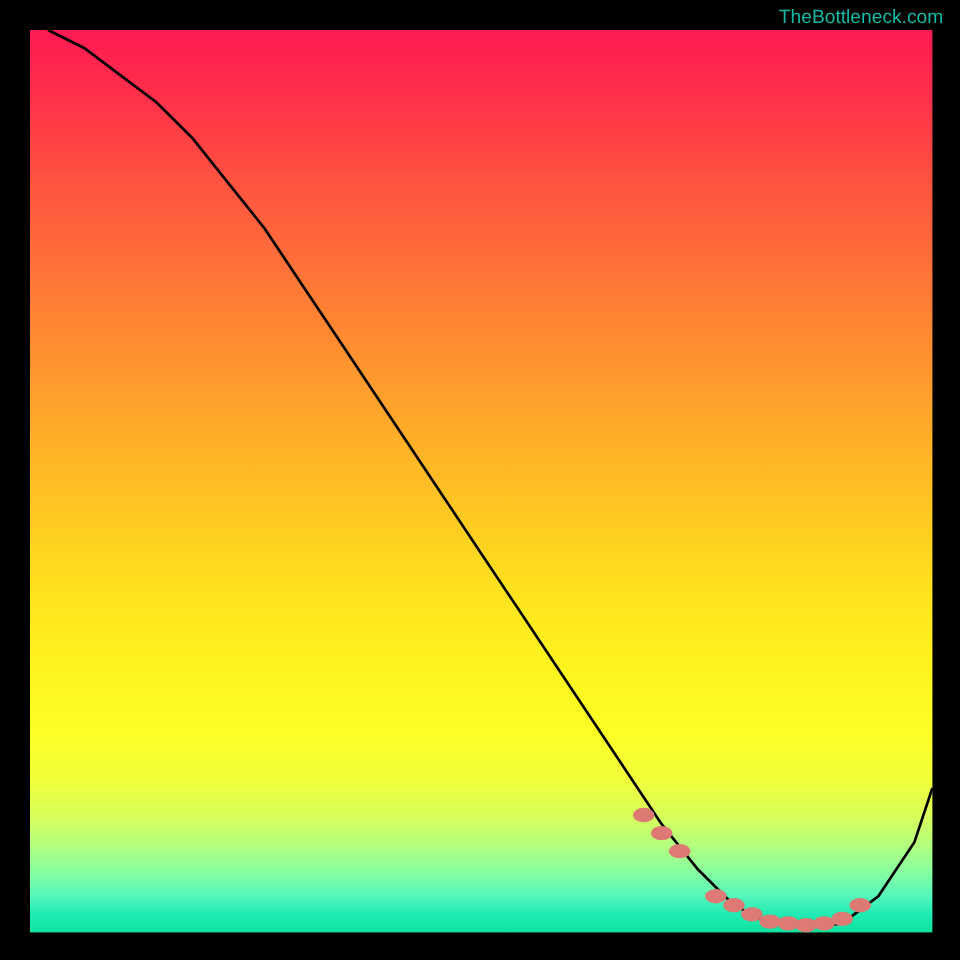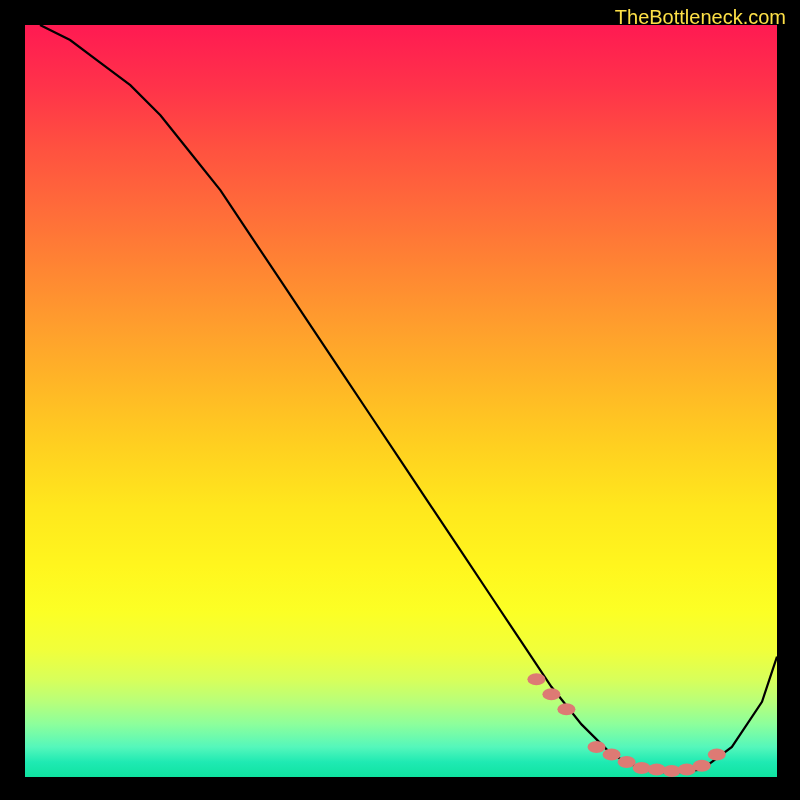--- a/index.html
+++ b/index.html
@@ -7,22 +7,22 @@
     width: 800px;
     height: 800px;
     background: #000;
     position: relative;
     font-family: Arial, sans-serif;
   }
   .watermark {
     position: absolute;
     top: 6px;
     right: 14px;
-    color: #fde047;
-    font-size: 20px;
+    color: #14b8a6;
+    font-size: 16px;
     font-weight: 500;
     z-index: 10;
   }
   .plot-area {
     position: absolute;
     left: 25px;
     top: 25px;
     width: 752px;
     height: 752px;
     background: linear-gradient(to bottom,

